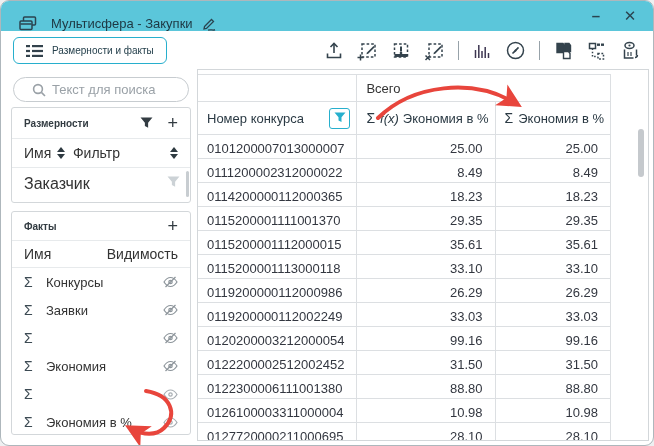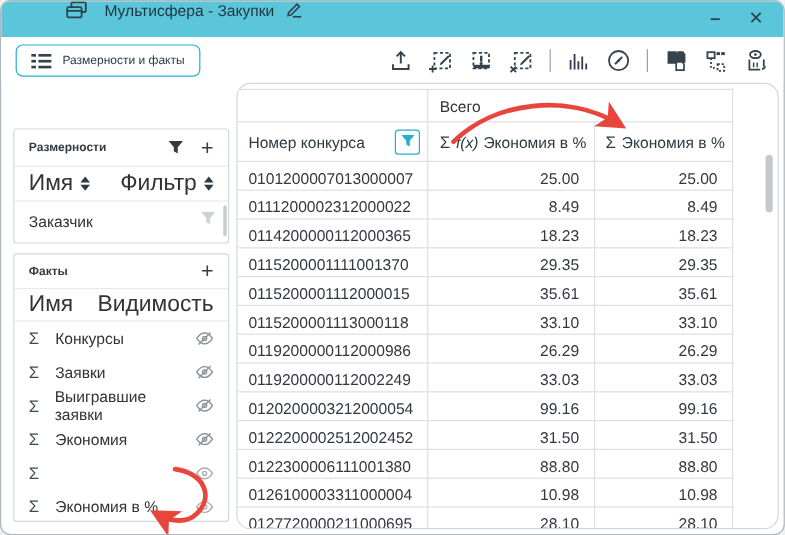--- a/index.html
+++ b/index.html
@@ -1,21 +1,21 @@
 <!DOCTYPE html>
 <html style="--titlebar: #5bc6da; --accent: #27afcd; --arrow: #e8453c;"><head>
 <meta charset="utf-8">
 <style>
   * { margin:0; padding:0; box-sizing:border-box; }
   html,body { width:654px; height:446px; background:#eef0f1; font-family:"Liberation Sans","DejaVu Sans",sans-serif; }
   .window { position:absolute; left:0; top:0; width:654px; height:446px; background:#fff;
             border:1px solid #aeb7bc; border-radius:9px; overflow:hidden; }
   
   .titlebar { position:absolute; left:0; top:0; right:0; height:30px; background:var(--titlebar,#5bc6da);
-              display:flex; align-items:flex-start;padding-left:36px; }
+              display:flex; align-items:flex-end; }
   .win-icon { margin-left:18px; display:flex; }
   .title { margin-left:14px; font-size:13px; color:#1d3742; }
   .edit-icon { margin-left:8px; display:flex; }
   .tb-controls { margin-left:auto; margin-right:14px; display:flex; gap:16px; align-items:center; }
   .ctl { font-size:15px; color:#2a4450; width:18px; text-align:center; cursor:default; line-height:30px; }
   .ctl.min { font-weight:bold; }
   
   .toolbar { position:absolute; left:0; top:30px; right:0; height:38px; background:#fff; }
   .panel-btn { position:absolute; left:12px; top:6px; height:27px; display:flex; align-items:center; gap:9px;
                padding:0 12px; border:1px solid var(--accent,#27afcd); border-radius:6px; background:#fff; }
@@ -31,36 +31,36 @@
                   font-family:inherit; }
   .search input::placeholder { color:#9aa1a7; }
   .side-box { position:absolute; left:0; right:0; border:1px solid #d3d7da; border-radius:3px; background:#fff; }
   .dims-box { top:32px; height:96px; }
   .facts-box { top:136px; height:224px; }
   .sec-head { height:31px; display:flex; align-items:center; padding:0 12px; border-bottom:1px solid #e7eaec; }
   .sec-title { font-size:10px; font-weight:bold; color:#333c42; flex:1; }
   .sec-icons { display:flex; align-items:center; gap:14px; }
   .plus { font-size:18px; color:#333c42; line-height:1; cursor:default; }
   .col-row { height:29px; display:flex; align-items:center; padding:0 12px; border-bottom:1px solid #e7eaec;
-             font-size:19px; color:#333; }
-  .col-row .right { margin-left:auto; display:flex; align-items:center; }
+             font-size:14px; color:#333; }
+  .col-row .right { margin-left:auto; display:flex; align-items:center;gap:44px; }
   .sort { display:inline-flex; flex-direction:column; gap:2px; margin-left:6px; }
   .sort i { display:block; width:0; height:0; border-left:4px solid transparent; border-right:4px solid transparent; }
   .sort .up { border-bottom:5px solid #2e3a41; }
   .sort .down { border-top:5px solid #2e3a41; }
-  .dim-row { height:32px; display:flex; align-items:center; padding:0 10px 0 12px; font-size:13px; color:#333; position:relative; }
+  .dim-row { height:32px; display:flex; align-items:center; padding:0 10px 0 12px; font-size:16px; color:#333; position:relative; }
   .dim-row .right { margin-left:auto; }
   .mini-scroll { position:absolute; right:1px; top:3px; width:3px; height:26px; background:#c8cdd1; border-radius:2px; }
   .fact-row { height:28px; display:flex; align-items:center; padding:0 12px; font-size:13px; color:#333; }
   .fact-row .sigma { width:22px; font-size:14px; color:#3c4a53; }
   .fact-row .fname i { font-style:italic; margin-right:3px; }
   .fact-row .eye { margin-left:auto; display:flex; }
   
   .main { position:absolute; left:196px; top:68px; width:452px; height:372px; background:#fff;
-          border:1px solid #d3d7da; border-radius:12px; overflow:hidden; }
+          border:1px solid #d3d7da; border-radius:0; overflow:hidden; }
   table.grid { position:absolute; left:-1px; top:4px; border-collapse:collapse; table-layout:fixed; }
   .grid col.c1 { width:147px; } .grid col.c2 { width:130px; } .grid col.c3 { width:113px; }
   .grid th, .grid td { border:1px solid #dcdfe2; font-weight:normal; background:#fff; }
   .grid .gh { height:27px; font-size:13px; color:#333; text-align:left; padding-left:9px; }
   .grid .h2 { height:33px; font-size:13px; color:#2b3a44; text-align:left; padding:0 6px 0 9px; white-space:nowrap; }
   .grid .h2 .sg { font-size:14px; margin-right:5px; }
   .grid .h2 .fx { font-style:italic; margin-right:4px; }
   .h2-flex { display:flex; align-items:center; }
   .filter-btn { margin-left:auto; width:21px; height:21px; border:1px solid var(--accent,#27afcd); border-radius:3px;
                 display:flex; align-items:center; justify-content:center; background:#fff; }
@@ -180,20 +180,27 @@
           <path d="M4.5 9.5v8.5h9"></path>
           <path d="M16.5 9.5v6"></path>
           <path d="M15 17.5c1.5 0 2.4-1 2.4-2.4"></path>
           <path d="M8 12v4M11 12v4" stroke-width="1.2"></path>
         </svg>
       </span>
     </div>
   </div>
 
   <div class="sidebar">
+    <div class="search">
+      <svg width="14" height="14" viewBox="0 0 14 14" fill="none" stroke="#9aa1a7" stroke-width="1.6">
+        <circle cx="6" cy="6" r="4.4"></circle>
+          <path d="M9.4 9.4 13 13"></path>
+      </svg>
+      <input type="text" placeholder="Текст для поиска" style="">
+    </div>
 
     <div class="side-box dims-box">
       <div class="sec-head">
         <span class="sec-title">Размерности</span>
         <span class="sec-icons">
           <svg width="13" height="13" viewBox="0 0 12 12">
             <path d="M0.5 0.5h11L7.5 5.2V10l-3-1.6V5.2Z" fill="#333c42"></path>
           </svg>
           <span class="plus">+</span>
         </span>
@@ -254,21 +261,20 @@
             <span class="eye">
               <svg width="15" height="12" viewBox="0 0 15 12" fill="none" stroke="#8d959b" stroke-width="1.2">
                 <path d="M1 6C3 2.8 5 1.5 7.5 1.5S12 2.8 14 6C12 9.2 10 10.5 7.5 10.5S3 9.2 1 6Z"></path>
                 <circle cx="7.5" cy="6" r="1.7"></circle>
                 <path d="M12.5 1 2.5 11"></path>
               </svg>
             </span>
           </div>
           <div class="fact-row">
             <span class="sigma">Σ</span>
-            <span class="fname">Выигравшие заявки</span>
             <span class="eye">
               <svg width="15" height="12" viewBox="0 0 15 12" fill="none" stroke="#8d959b" stroke-width="1.2">
                 <path d="M1 6C3 2.8 5 1.5 7.5 1.5S12 2.8 14 6C12 9.2 10 10.5 7.5 10.5S3 9.2 1 6Z"></path>
                 <circle cx="7.5" cy="6" r="1.7"></circle>
                 <path d="M12.5 1 2.5 11"></path>
               </svg>
             </span>
           </div>
           <div class="fact-row">
             <span class="sigma">Σ</span>

